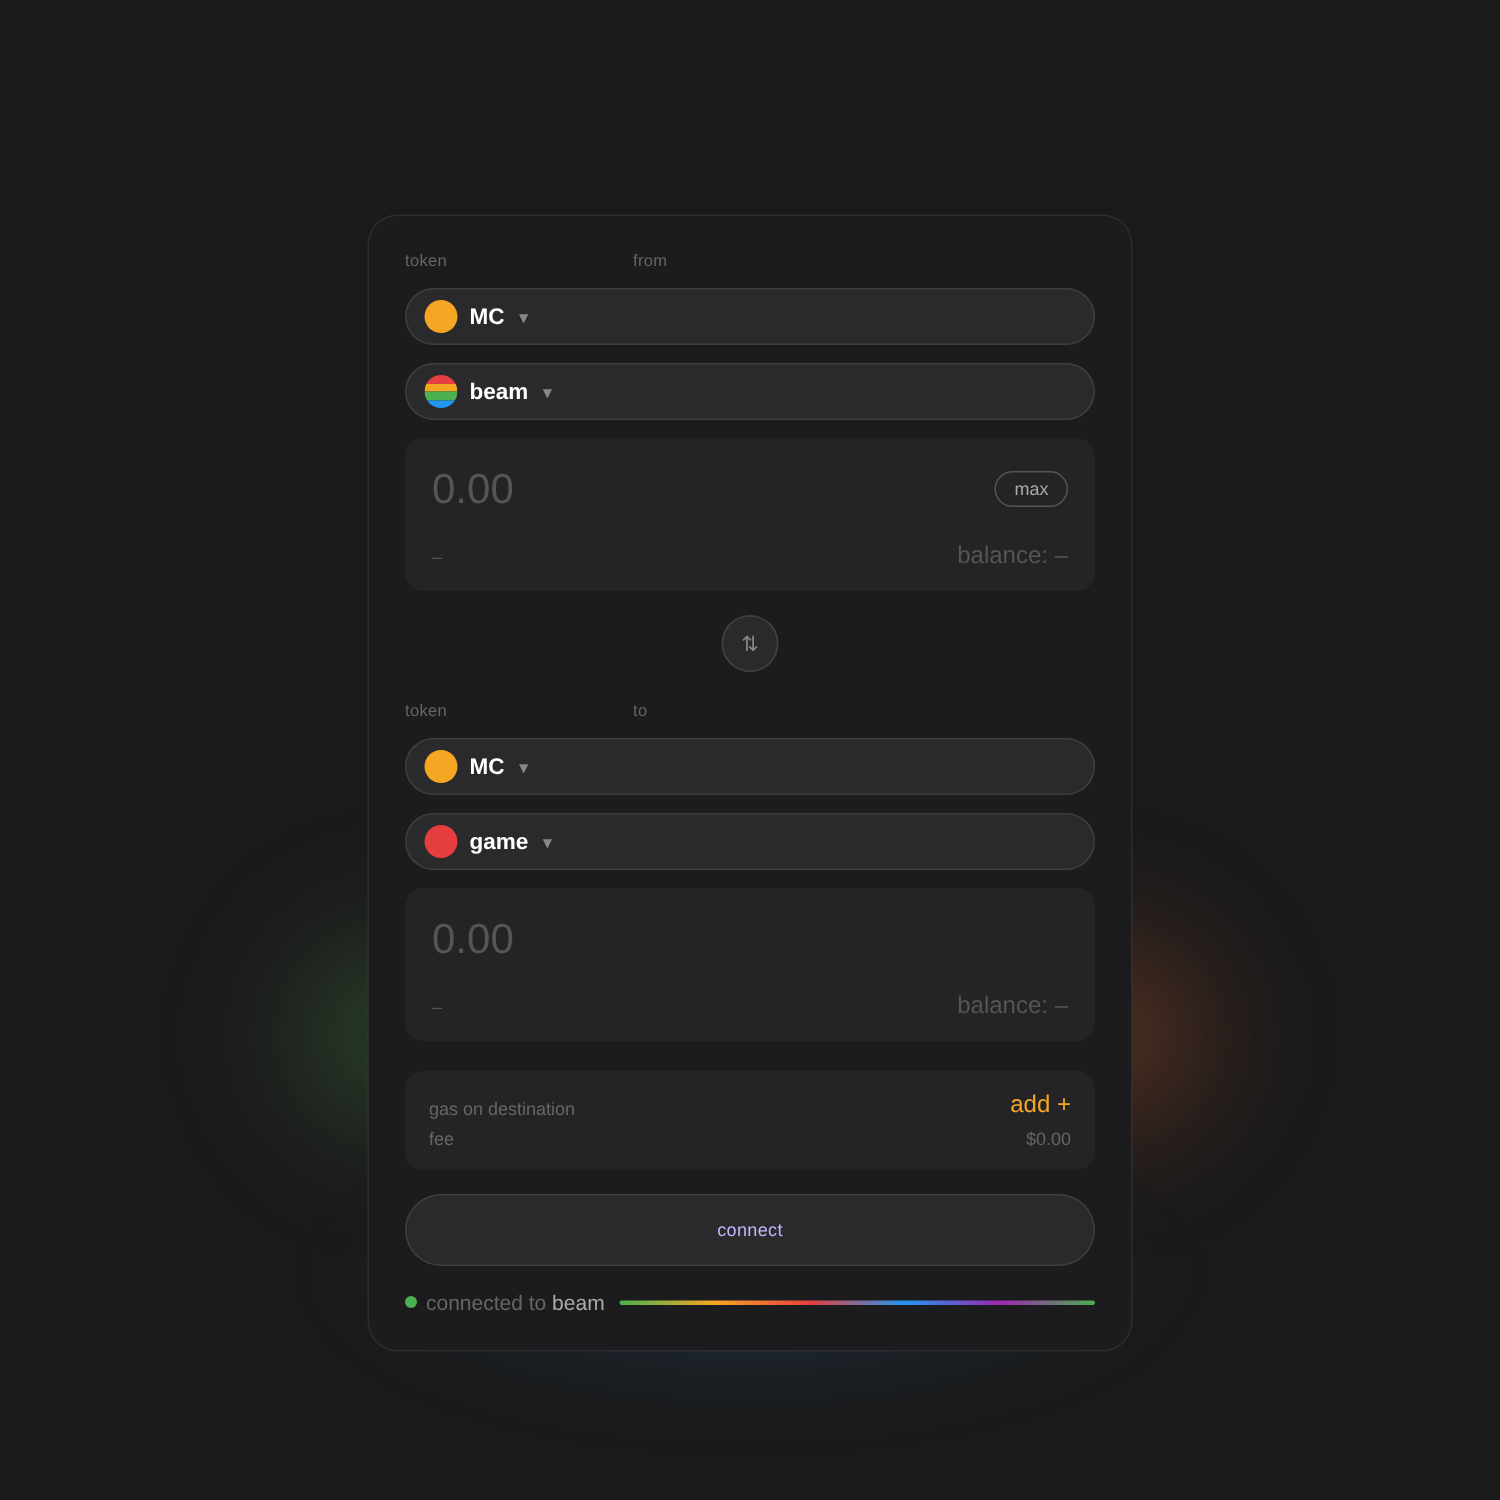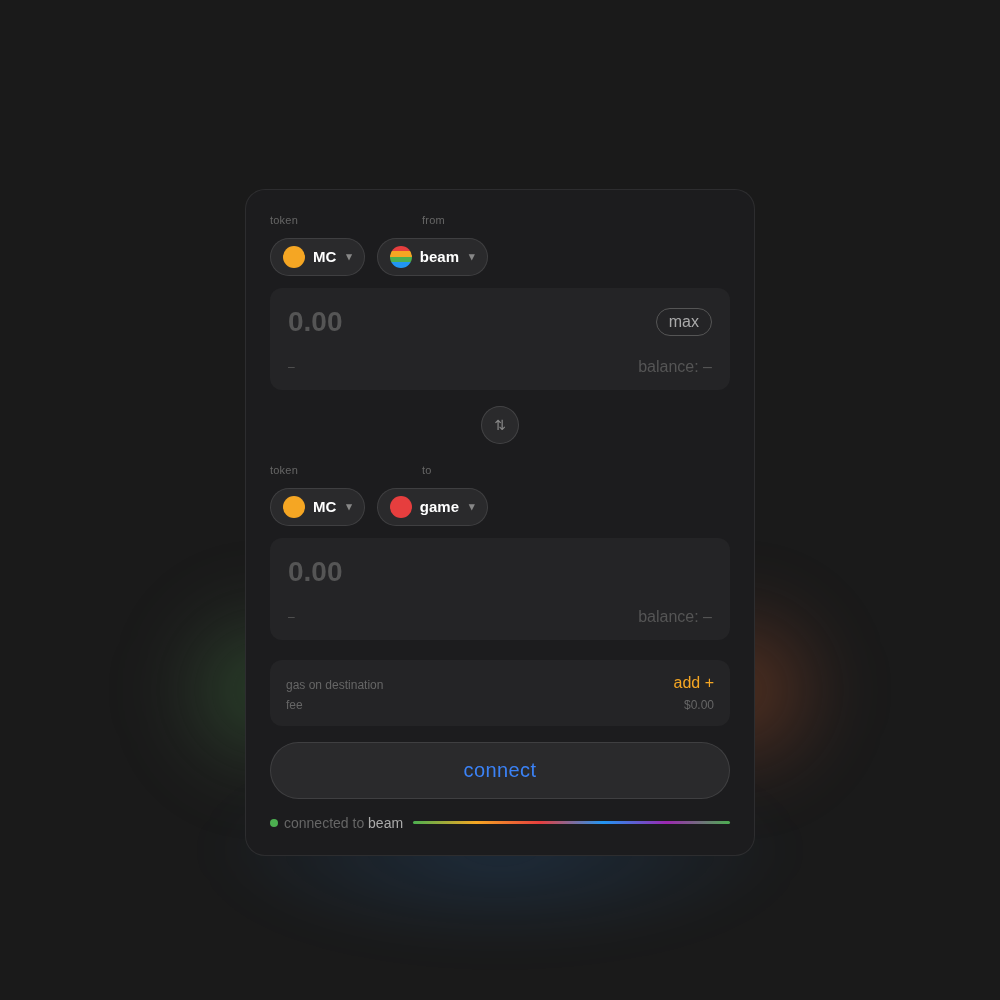--- a/index.html
+++ b/index.html
@@ -71,20 +71,21 @@
       color: #666;
       margin-bottom: 8px;
       letter-spacing: 0.02em;
     }
 
     
     .selector-row {
       display: flex;
       gap: 12px;
       margin-bottom: 12px;
+      flex-direction: column;
     }
 
     .selector {
       display: flex;
       align-items: center;
       gap: 8px;
       background: #2a2a2c;
       border: 1px solid rgba(255,255,255,0.1);
       border-radius: 20px;
       padding: 7px 12px;
@@ -150,29 +151,29 @@
     .amount-top {
       display: flex;
       align-items: center;
       justify-content: space-between;
       margin-bottom: 20px;
     }
 
     .amount-value {
       font-size: 28px;
       color: #555;
-      font-weight: 700;
+      font-weight: 400;
     }
 
     .max-btn {
       background: transparent;
       border: 1px solid #555;
       border-radius: 20px;
       color: #aaa;
-      font-size: 16px;
+      font-size: 12px;
       padding: 4px 12px;
       cursor: pointer;
     }
 
     .amount-bottom {
       display: flex;
       justify-content: space-between;
       align-items: center;
     }
 
@@ -234,22 +235,22 @@
     .fee-value {
       color: #666;
     }
 
     
     .connect-btn {
       width: 100%;
       background: #2a2a2c;
       border: 1px solid rgba(255,255,255,0.1);
       border-radius: 30px;
-      color: #3b82f6;
-      font-size: 20px;
+      color: #c4b5fd;
+      font-size: 12px;
       padding: 16px;
       cursor: pointer;
       letter-spacing: 0.02em;
     }
 
     
     .status-bar {
       margin-top: 16px;
       display: flex;
       align-items: center;

